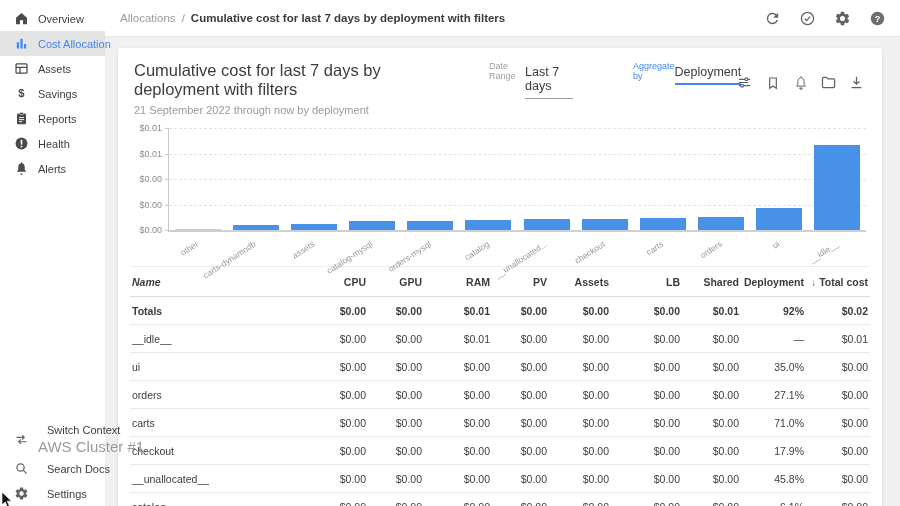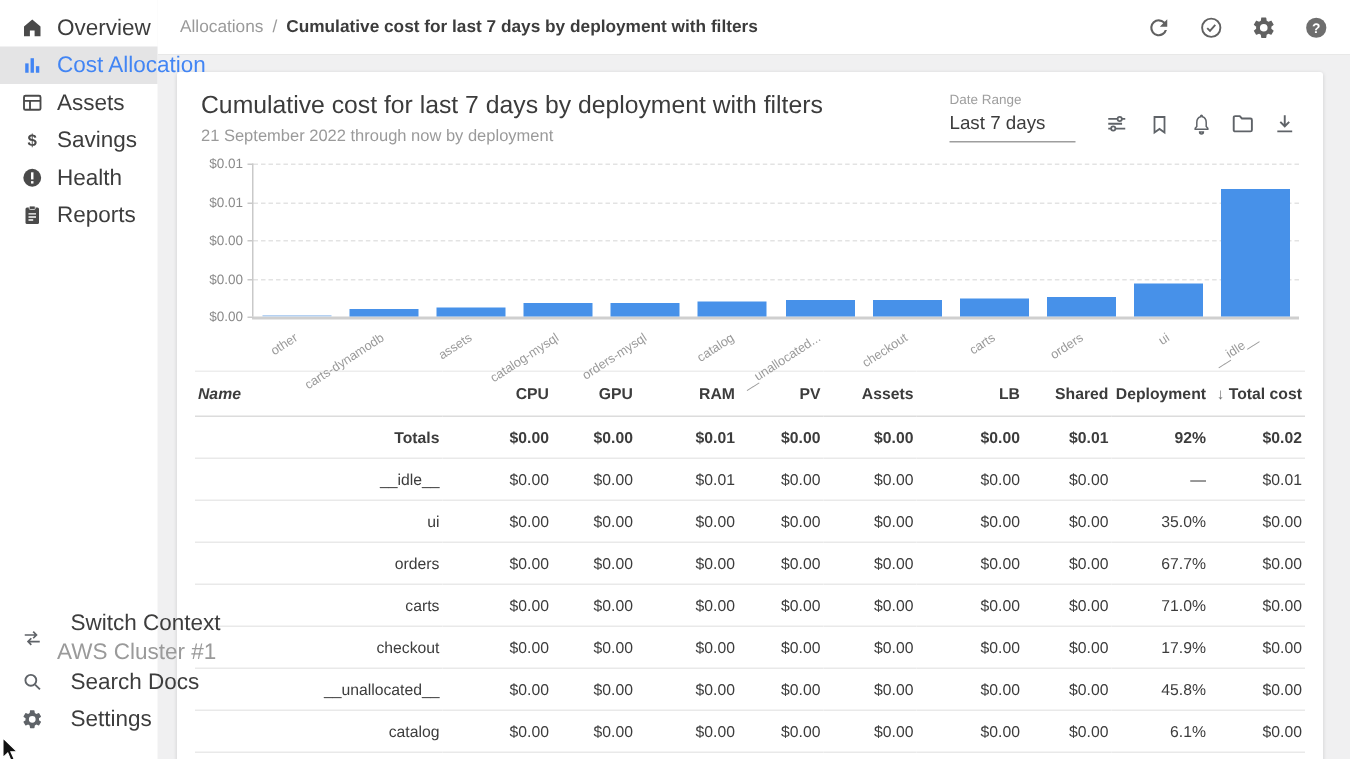--- a/index.html
+++ b/index.html
@@ -13,38 +13,38 @@
   .crumb-page { font-size:11.5px; color:#3c3c3c; font-weight:bold; margin-left:4px; }
   .crumb-sep { margin:0 2px 0 6px; color:#9a9a9a; }
   .topbar-icons { margin-left:auto; display:flex; align-items:center; gap:17px; }
   .tb-icon { width:18px; height:18px; display:flex; align-items:center; justify-content:center; cursor:pointer; }
 
   
   .sidebar { position:absolute; left:0; top:0; width:105px; height:506px; background:#fff;
     display:flex; flex-direction:column; z-index:4; padding-top:6px; }
   .side-item { display:flex; align-items:center; height:25px; padding-left:13px; cursor:pointer; }
   .side-item .icon { width:16px; height:16px; display:flex; align-items:center; justify-content:center; flex:none; }
-  .side-item .lbl { margin-left:9px; font-size:15px; color:#3d3d3d; font-weight:500; white-space:nowrap; }
+  .side-item .lbl { margin-left:9px; font-size:11px; color:#3d3d3d; font-weight:500; white-space:nowrap; }
   .side-item.active { background:#e4e4e5; }
   .side-item.active .lbl { color:#4285f4; }
-  .side-bottom { margin-top:auto; padding-bottom:14px; }
+  .side-bottom { margin-top:auto; padding-bottom:0; }
   .side-item.two-line { height:34px; align-items:center; }
   .side-item .col { margin-left:9px; display:flex; flex-direction:column; }
   .side-item .sub { font-size:15px; color:#9a9a9a; margin-top:2px; white-space:nowrap; }
 
   
   .content { position:absolute; left:105px; top:37px; right:0; bottom:0; background:#f0f0f1; }
   .card { position:absolute; left:13px; top:11px; width:764px; height:600px; background:#fff;
     border-radius:2px; box-shadow:0 1px 3px rgba(0,0,0,0.14); }
 
   .card-header { display:flex; padding:13px 16px 0 16px; }
   .title { font-size:16.5px; color:#3c3c3c; font-weight:500; }
   .subtitle { font-size:11px; color:#9a9a9a; margin-top:5px; }
   .controls { margin-left:auto; display:flex; align-items:flex-start; }
-  .control { display:flex; flex-direction:column; width:84px; margin-right:12px; cursor:pointer;margin-left:48px; }
+  .control { display:flex; flex-direction:row; width:84px; margin-right:12px; cursor:pointer;margin-left:48px; }
   .control .c-label { font-size:9px; color:#9e9e9e; }
   .control .c-value { font-size:12.5px; color:#3c3c3c; padding:4px 0 5px 0; border-bottom:1px solid #9e9e9e; }
   .control.accent .c-label { color:#4285f4; }
   .control.accent .c-value { border-bottom:2px solid #4285f4; padding-bottom:4px; }
   .toolbar { display:flex; align-items:center; gap:9px; margin-top:12px; margin-left:6px; }
   .tool-icon { width:19px; height:19px; display:flex; align-items:center; justify-content:center; cursor:pointer; }
 
   
   .chart-wrap { display:flex; margin:12px 16px 0 12px; }
   .yaxis { width:38px; position:relative; height:102px; flex:none; }
@@ -62,21 +62,21 @@
     font-size:8.5px; color:#9a9a9a; white-space:nowrap; }
 
   
   .table-wrap { margin:0 12px 0 12px; }
   table { width:100%; border-collapse:collapse; table-layout:fixed; }
   th { font-size:10.5px; color:#3c3c3c; font-weight:bold; text-align:right; height:30px;
     border-top:1px solid #ededed; border-bottom:1px solid #dcdcdc; padding-right:2px; cursor:pointer; }
   th.name-col { text-align:left; padding-left:2px;font-style:italic; }
   td { font-size:10.5px; color:#3c3c3c; text-align:right; height:28px; border-bottom:1px solid #e9e9e9;
     padding-right:2px; white-space:nowrap; }
-  td.name-col { text-align:right; padding-left:2px; }
+  td.name-col { text-align:left; padding-left:2px; }
   tr.bold td { font-weight:bold; }
   .sort-arrow { color:#6f6f6f; font-size:10px; margin-right:3px; font-weight:normal; }
 
   .cursor { position:absolute; left:1px; top:492px; z-index:9; }
 </style>
 </head>
 <body>
 
 <nav class="sidebar">
   <div id="side-nav">
@@ -111,36 +111,44 @@
         <span class="icon">
           <svg viewBox="0 0 24 24" width="15" height="15">
             <text x="12" y="18" font-size="18" font-weight="bold" text-anchor="middle" fill="#4a4a4a" font-family="Liberation Sans, sans-serif">$</text>
           </svg>
         </span>
                    <span class="lbl">Savings</span>
       </div>
       <div class="side-item">
         <span class="icon">
           <svg viewBox="0 0 24 24" width="15" height="15">
+            <rect x="4.8" y="3.8" width="14.4" height="17.5" rx="1.6" fill="#4a4a4a"></rect>
+            <rect x="8.8" y="2.2" width="6.4" height="3.6" rx="1" fill="#4a4a4a" stroke="#fff" stroke-width="0.8"></rect>
+            <path d="M8 10.5h8M8 13.8h8M8 17h5" stroke="#fff" stroke-width="1.5"></path>
+          </svg>
+        </span>
+                   <span class="lbl">Reports</span>
+      </div>
+      <div class="side-item">
+        <span class="icon">
+          <svg viewBox="0 0 24 24" width="15" height="15">
             <circle cx="12" cy="12" r="9.5" fill="#4a4a4a"></circle>
             <rect x="10.7" y="6.2" width="2.6" height="7.6" fill="#fff"></rect>
             <rect x="10.7" y="15.6" width="2.6" height="2.6" fill="#fff"></rect>
           </svg>
         </span>
                    <span class="lbl">Health</span>
       </div>
       <div class="side-item">
         <span class="icon">
           <svg viewBox="0 0 24 24" width="15" height="15">
-            <rect x="4.8" y="3.8" width="14.4" height="17.5" rx="1.6" fill="#4a4a4a"></rect>
-            <rect x="8.8" y="2.2" width="6.4" height="3.6" rx="1" fill="#4a4a4a" stroke="#fff" stroke-width="0.8"></rect>
-            <path d="M8 10.5h8M8 13.8h8M8 17h5" stroke="#fff" stroke-width="1.5"></path>
-          </svg>
-        </span>
-                   <span class="lbl">Reports</span>
+            <path d="M12 22.2a2.1 2.1 0 0 0 2.1-2.1H9.9A2.1 2.1 0 0 0 12 22.2Zm7-5.2v-1.2L17.2 14V9.8c0-3.1-1.6-5.6-4.3-6.2v-.8a.9.9 0 1 0-1.8 0v.8C8.4 4.2 6.8 6.7 6.8 9.8V14L5 15.8V17Z" fill="#4a4a4a"></path>
+          </svg>
+        </span>
+                   <span class="lbl">Alerts</span>
       </div>
     </div>
   <div class="side-bottom" id="side-bottom">
       <div class="side-item two-line">
         <span class="icon">
           <svg viewBox="0 0 24 24" width="15" height="15">
             <path d="M4 8.5h12M13 5l3.5 3.5L13 12" fill="none" stroke="#5f6368" stroke-width="1.8"></path>
             <path d="M20 15.5H8M11 12l-3.5 3.5L11 19" fill="none" stroke="#5f6368" stroke-width="1.8"></path>
           </svg>
         </span>
@@ -208,20 +216,24 @@
 
     <div class="card-header">
       <div>
         <div class="title">Cumulative cost for last 7 days by deployment with filters</div>
         <div class="subtitle">21 September 2022 through now by deployment</div>
       </div>
       <div class="controls">
         <div class="control">
           <span class="c-label">Date Range</span>
           <span class="c-value">Last 7 days</span>
+        </div>
+        <div class="control accent">
+          <span class="c-label">Aggregate by</span>
+          <span class="c-value">Deployment</span>
         </div>
         <div class="toolbar" id="toolbar-icons">
             <span class="tool-icon">
               <svg viewBox="0 0 24 24" width="17" height="17">
                 <path d="M4 7.5h9M16.5 7.5H20M4 16.5h3M10.5 16.5H20M4 12h13" stroke="#5f6368" stroke-width="1.7" fill="none"></path>
                 <circle cx="14.8" cy="7.5" r="2" fill="#fff" stroke="#5f6368" stroke-width="1.7"></circle>
                 <circle cx="8.7" cy="16.5" r="2" fill="#fff" stroke="#5f6368" stroke-width="1.7"></circle>
               </svg>
             </span>
             <span class="tool-icon">
@@ -416,21 +428,21 @@
             </tr>
             <tr>
               <td class="name-col">orders</td>
               <td>$0.00</td>
               <td>$0.00</td>
               <td>$0.00</td>
               <td>$0.00</td>
               <td>$0.00</td>
               <td>$0.00</td>
               <td>$0.00</td>
-              <td>67.7%</td>
+              <td>27.1%</td>
               <td>$0.00</td>
             </tr>
             <tr>
               <td class="name-col">carts</td>
               <td>$0.00</td>
               <td>$0.00</td>
               <td>$0.00</td>
               <td>$0.00</td>
               <td>$0.00</td>
               <td>$0.00</td>

